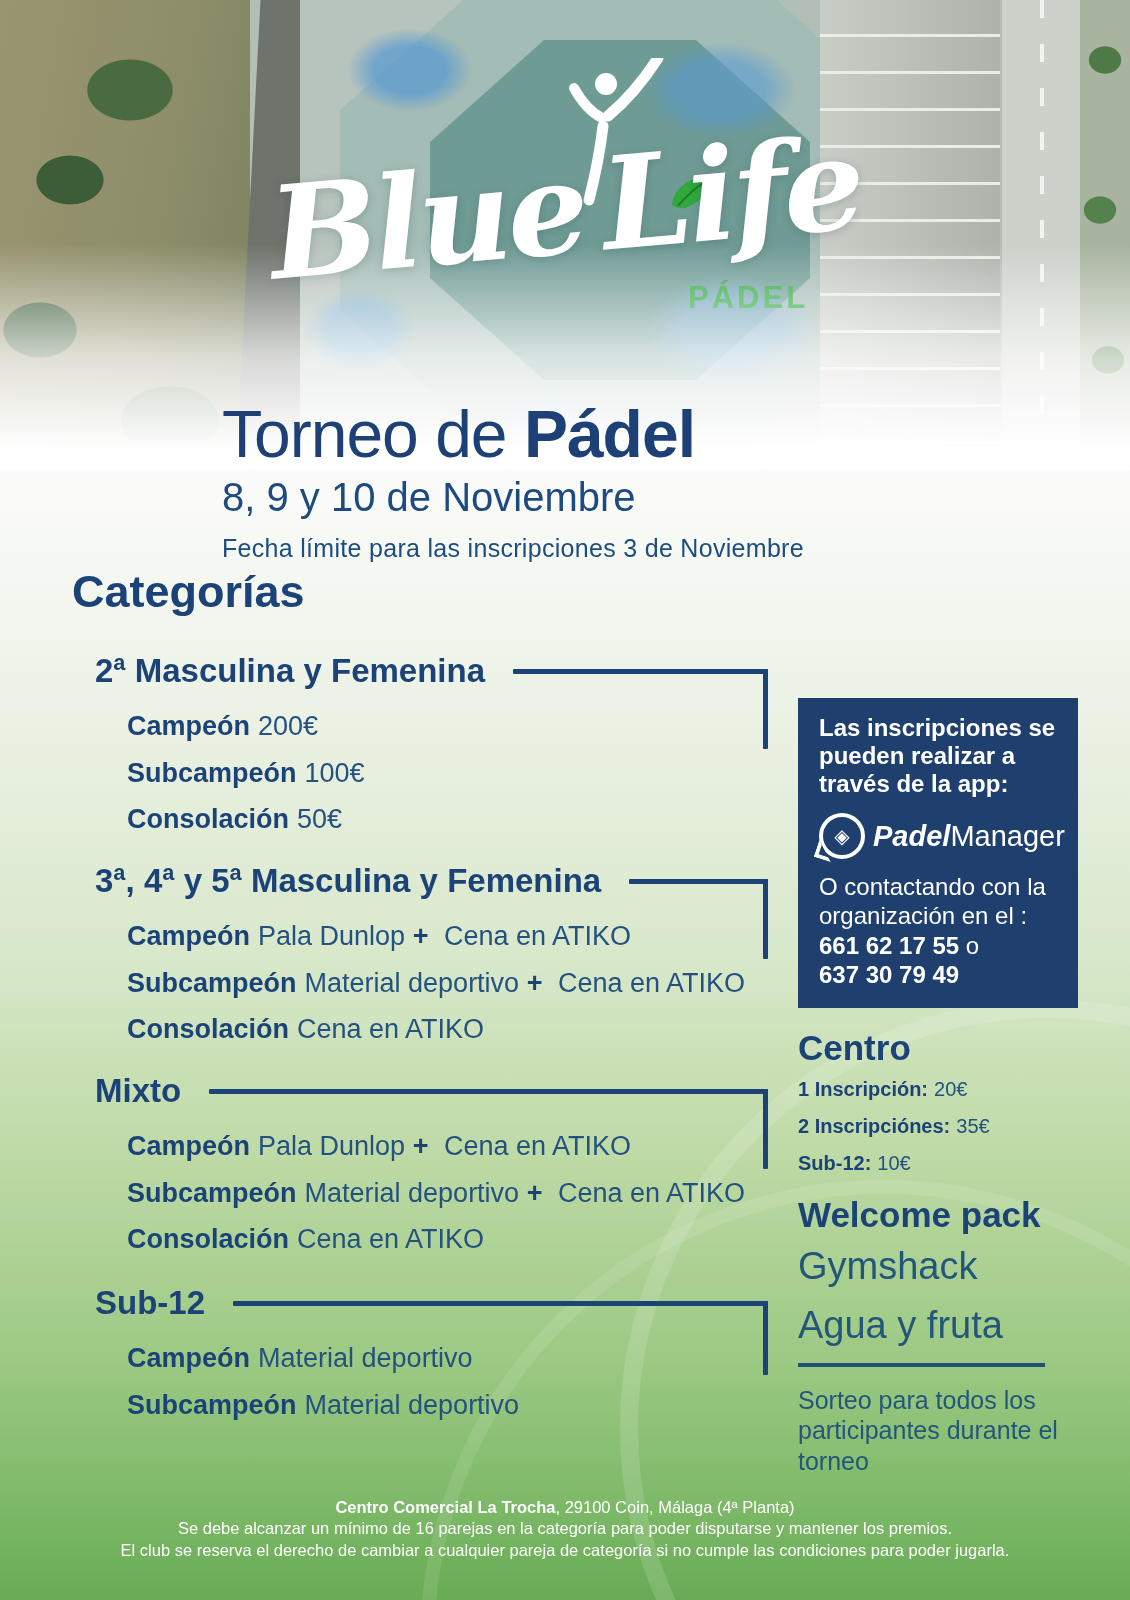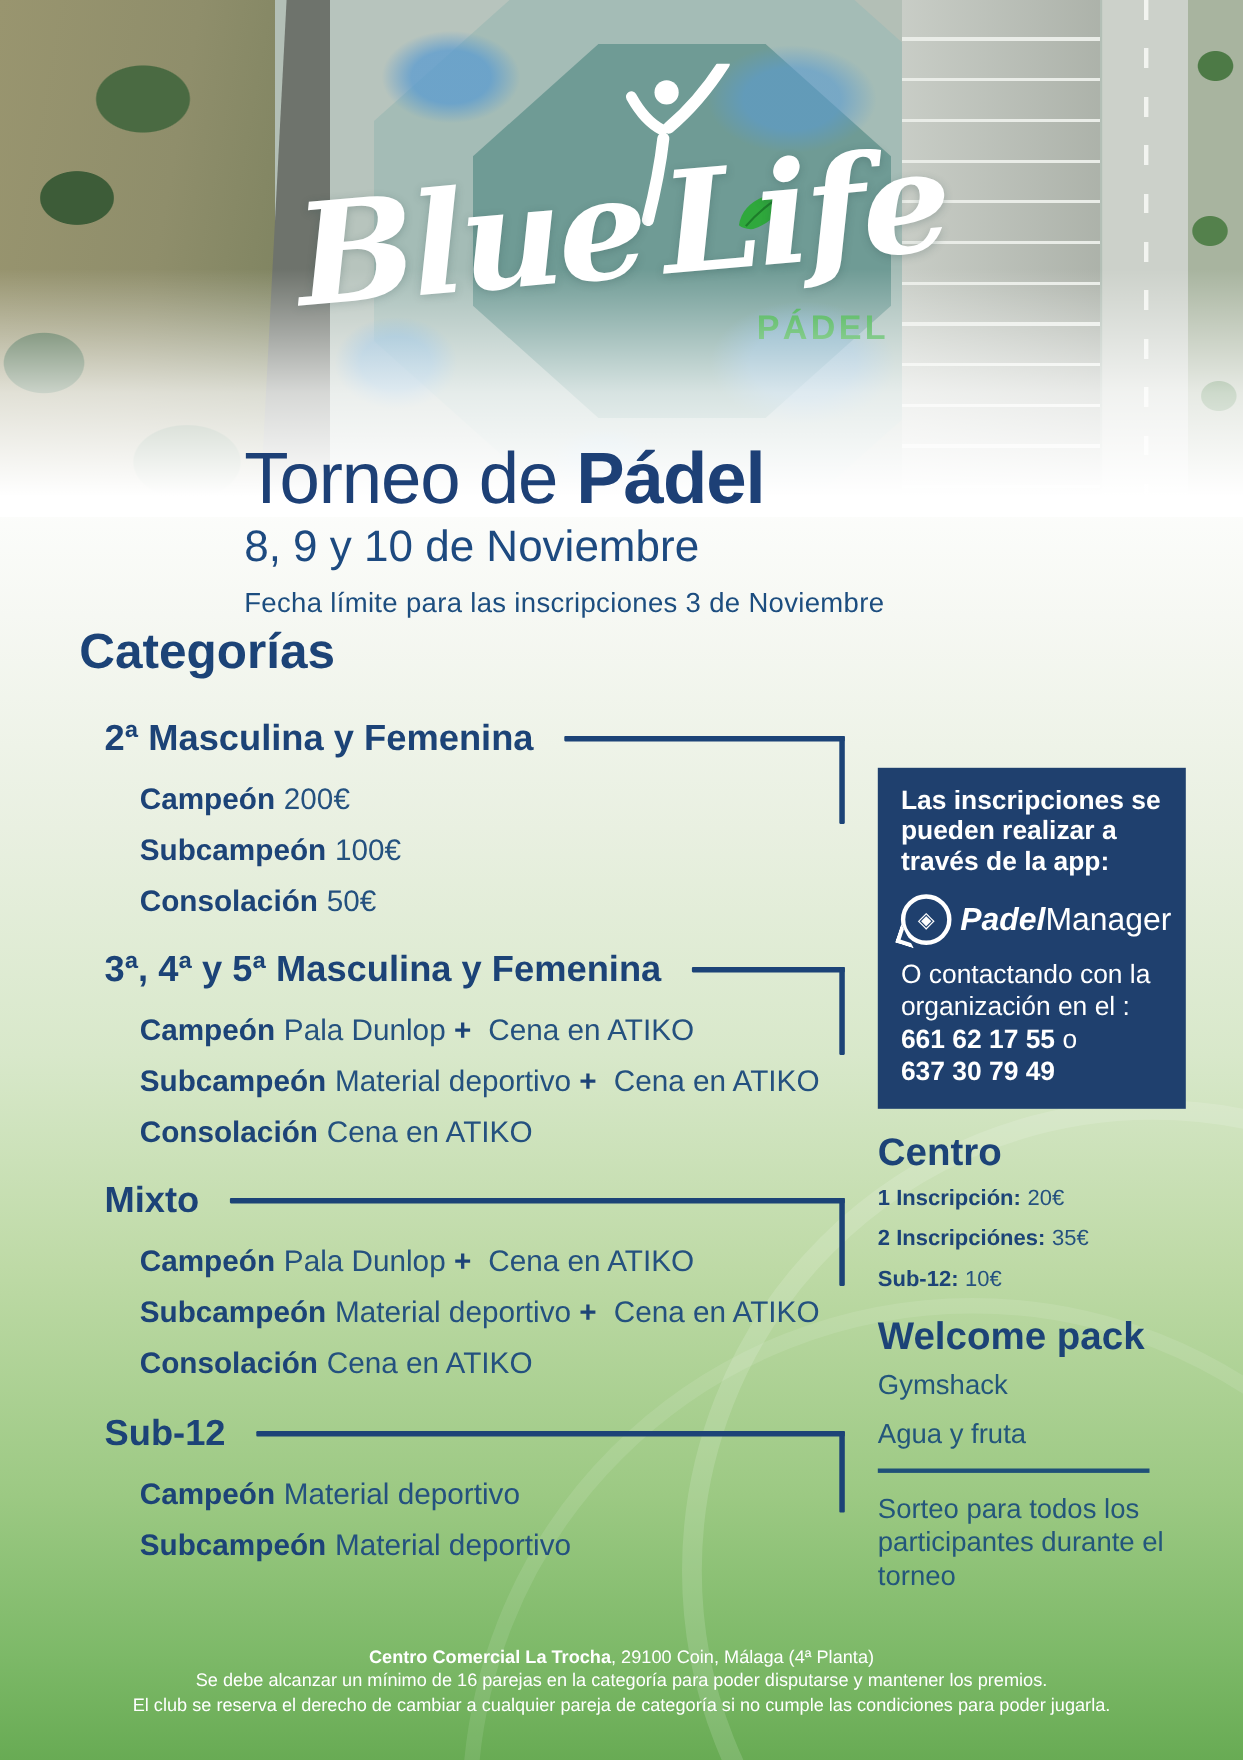--- a/index.html
+++ b/index.html
@@ -91,21 +91,21 @@
     border-left:4px solid #fff;border-bottom:4px solid #fff;transform:rotate(18deg);
     clip-path:polygon(0 0,0 100%,100% 100%);}
   .pm-name{font-size:29px;margin-left:8px;white-space:nowrap;}
   .pm-name b{font-weight:800;font-style:italic;}
   .appbox .contact{font-size:24px;line-height:1.18;margin-top:6px;}
   .appbox .phones{font-size:24px;font-weight:700;line-height:1.2;margin-top:2px;}
   .appbox .phones .oo{font-weight:400;}
   .side-h{font-size:35px;font-weight:800;margin:20px 0 10px;color:#1c4377;}
   .price-line{font-size:20px;margin-bottom:14px;white-space:nowrap;color:#24517f;}
   .price-line b{color:#1c4377;font-weight:700;margin-right:6px;}
-  .wp-item{font-size:25px;color:#23567b;margin-bottom:16px;font-weight:400;}
+  .wp-item{font-size:38px;color:#23567b;margin-bottom:16px;font-weight:400;}
   .side-divider{width:247px;height:4px;background:#1f5078;margin:14px 0 18px;}
   .raffle{font-size:25px;color:#23567b;line-height:1.22;width:260px;}
   
   .footer{position:absolute;left:0;bottom:38px;width:1130px;text-align:center;color:#ffffff;
     font-size:16.5px;line-height:1.32;}
   .footer b{font-weight:700;}
 </style>
 </head>
 <body>
 

